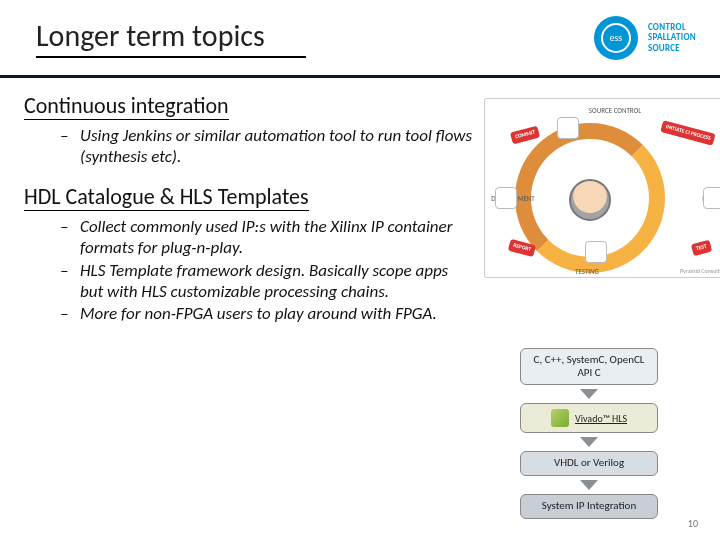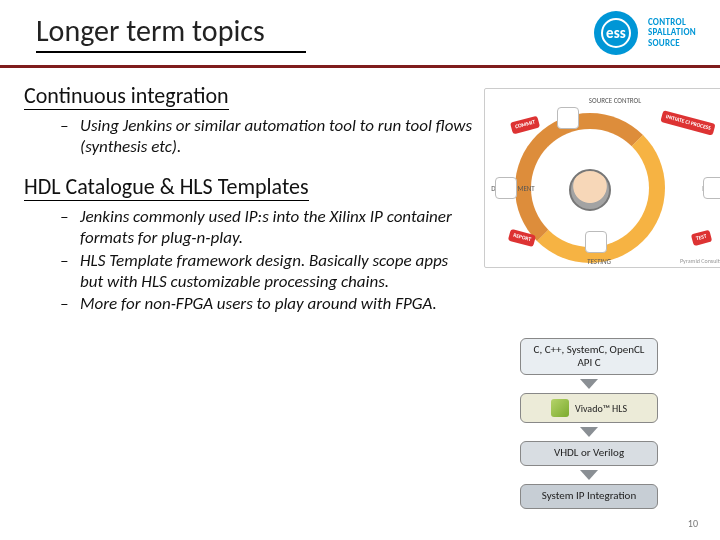--- a/index.html
+++ b/index.html
@@ -7,22 +7,22 @@
     width: 720px;
     height: 540px;
     font-family: Calibri, "Segoe UI", Arial, sans-serif;
     background: #fff;
     position: relative;
     overflow: hidden;
   }
   .header {
     display: flex;
     align-items: center;
-    height: 68px;
-    border-bottom: 3px solid #7f1d1d;
+    height: 78px;
+    border-bottom: 3px solid #0f172a;
   }
   .title-wrap {
     padding-left: 36px;
     flex: 1;
   }
   .title {
     font-size: 30px;
     font-weight: 400;
     color: #222;
   }
@@ -44,22 +44,22 @@
     display: flex;
     align-items: center;
     justify-content: center;
     position: relative;
   }
   .logo-inner {
     width: 30px; height: 30px;
     border-radius: 50%;
     border: 2px solid #fff;
     color: #fff;
-    font-size: 15px;
-    font-weight: 700;
+    font-size: 10px;
+    font-weight: 400;
     display: flex;
     align-items: center;
     justify-content: center;
   }
   .logo-text {
     font-size: 9px;
     line-height: 1.15;
     font-weight: 700;
     color: #0096d6;
     letter-spacing: 0.3px;
@@ -197,21 +197,21 @@
     width: 138px;
     border: 1px solid #888;
     border-radius: 6px;
     padding: 5px 8px;
     text-align: center;
     font-size: 11px;
     line-height: 1.15;
     color: #222;
   }
   .flow-box.lang { background: #e9eef2; }
-  .flow-box.hls  { background: #ecebd8; font-size: 10px; display:flex; align-items:center; justify-content:center; gap:6px;}
+  .flow-box.hls  { background: #ecebd8; font-size: 10px; display:flex; align-items:center; justify-content:center; gap:6px;text-decoration:underline;}
   .flow-box.hdl  { background: #d8dde2; }
   .flow-box.sys  { background: #c7ced5; }
   .hls-logo { width:18px;height:18px;background:linear-gradient(135deg,#b5d36a,#7bab2e);border-radius:3px;}
   .flow-arrow {
     width: 0; height: 0;
     border-left: 9px solid transparent;
     border-right: 9px solid transparent;
     border-top: 10px solid #8a8f94;
   }
   .page-number {
@@ -245,38 +245,38 @@
 <div class="content">
   <div class="text-col">
 
     <div class="section-heading">Continuous integration</div>
     <ul class="bullets">
       <li>Using Jenkins or similar automation tool to run tool flows (synthesis etc).</li>
     </ul>
 
     <div class="section-heading" style="margin-top:2px;">HDL Catalogue &amp; HLS Templates</div>
     <ul class="bullets">
-      <li>Jenkins commonly used IP:s into the Xilinx IP container formats for plug-n-play.</li>
+      <li>Collect commonly used IP:s with the Xilinx IP container formats for plug-n-play.</li>
       <li>HLS Template framework design. Basically scope apps but with HLS customizable processing chains.</li>
       <li>More for non-FPGA users to play around with FPGA.</li>
     </ul>
 
   </div>
 
   <div class="img-col">
 
     <div class="ci-box">
       <div class="ci-title"></div>
       <div class="ci-arrow" style="top:24px;left:30px;"></div>
       <div class="ci-center">
         <div class="jenkins-face"></div>
       </div>
       <div class="ci-label" style="top:8px;left:100px;">SOURCE CONTROL</div>
       <div class="ci-label" style="top:96px;right:-6px;">BUILD</div>
-      <div class="ci-label" style="bottom:2px;left:84px;font-style:italic;">TESTING</div>
+      <div class="ci-label" style="bottom:2px;left:72px;font-style:italic;">TESTING</div>
       <div class="ci-label" style="top:96px;left:-2px;">DEVELOPMENT</div>
       <div class="ci-badge" style="top:30px;left:26px;">COMMIT</div>
       <div class="ci-badge" style="top:28px;right:20px;transform:rotate(15deg);">INITIATE CI PROCESS</div>
       <div class="ci-badge" style="bottom:24px;right:24px;transform:rotate(-15deg);">TEST</div>
       <div class="ci-badge" style="bottom:24px;left:24px;transform:rotate(15deg);">REPORT</div>
       <div class="ci-icon" style="top:18px;left:72px;"></div>
       <div class="ci-icon" style="top:88px;right:10px;"></div>
       <div class="ci-icon" style="bottom:14px;left:100px;"></div>
       <div class="ci-icon" style="top:88px;left:10px;"></div>
       <div class="ci-caption">Pyramid Consulting</div>

